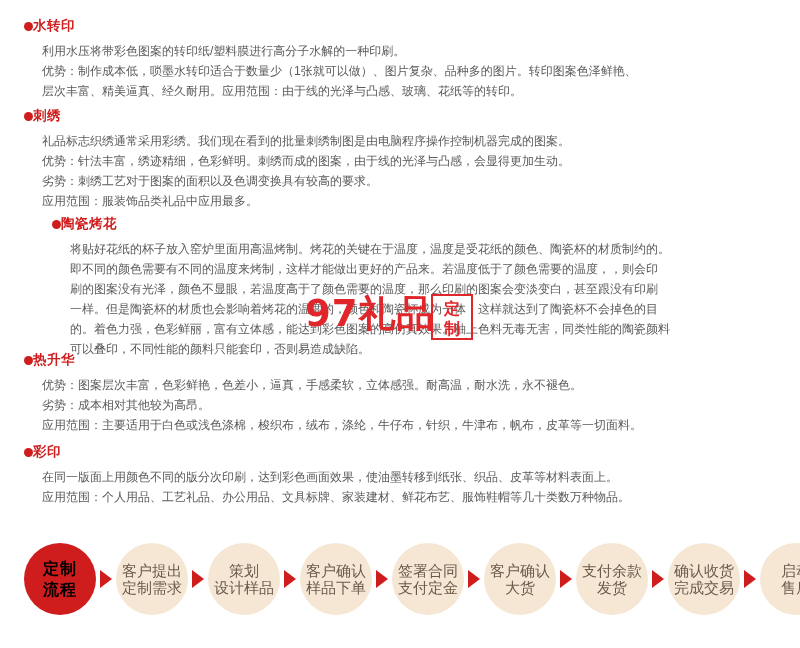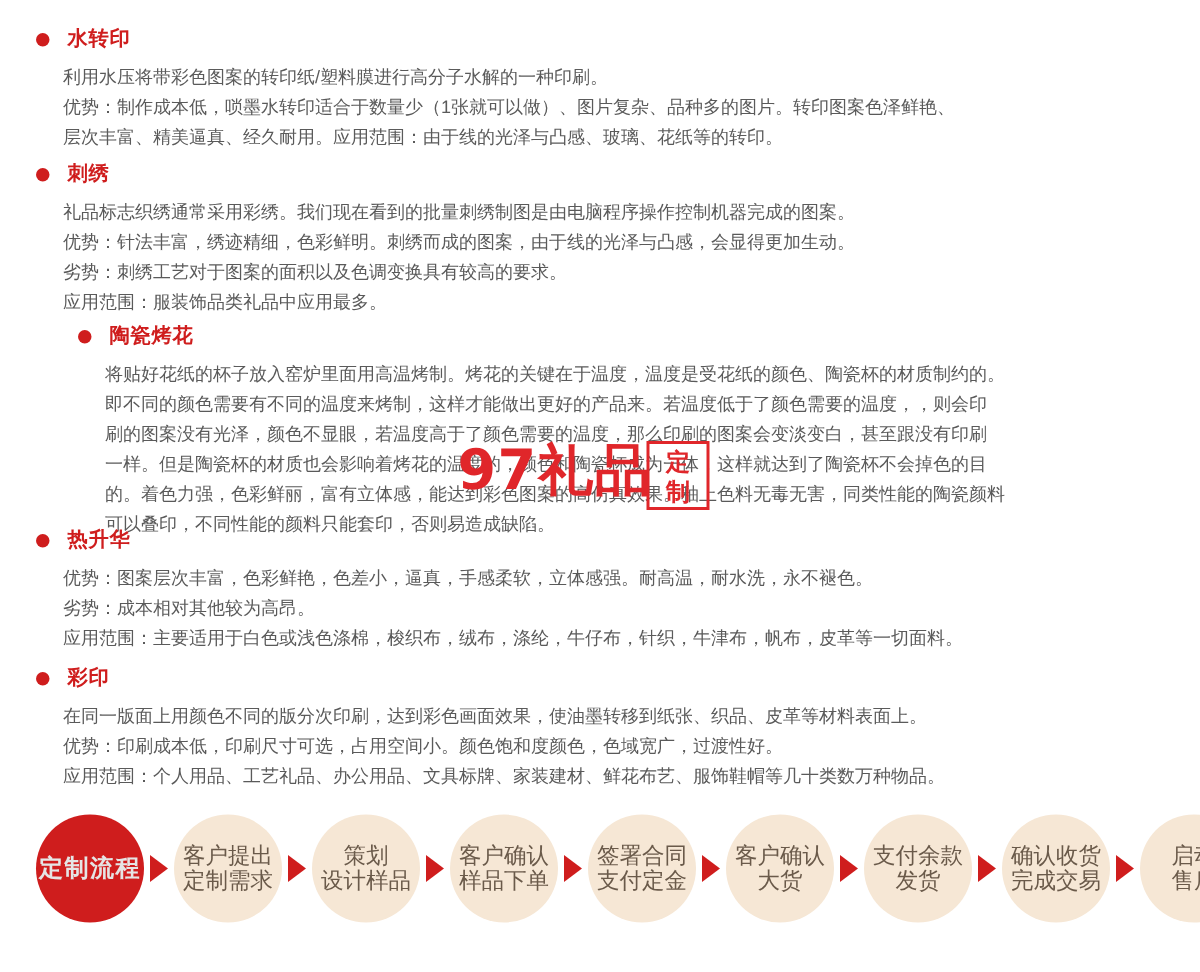--- a/index.html
+++ b/index.html
@@ -21,21 +21,21 @@
     height: 648px;
     padding: 0;
     box-sizing: border-box;
   }
   .section {
     padding: 0 32px 0 24px;
   }
   .sec-head {
     display: flex;
     align-items: center;
-    gap: 12px;
+    gap: 0;
     margin: 0 0 7px 0;
   }
   .bullet {
     width: 9px;
     height: 9px;
     border-radius: 50%;
     background: #cf1d1d;
     flex: 0 0 auto;
     display: block;
   }
@@ -109,25 +109,25 @@
     width: 752px;
     height: 86px;
     display: flex;
     align-items: center;
   }
   .flow-start {
     width: 72px;
     height: 72px;
     border-radius: 50%;
     background: #cf1d1d;
-    color: #e5e5e5;
+    color: #000000;
     font-size: 16px;
     font-weight: bold;
     display: flex;
-    flex-direction: row;
+    flex-direction: column;
     align-items: center;
     justify-content: center;
     line-height: 21px;
     flex: 0 0 auto;
     letter-spacing: 1px;
   }
   .arrow {
     width: 0;
     height: 0;
     border-top: 9px solid transparent;
@@ -210,21 +210,20 @@
     </div>
   </div>
 
   <div class="section s5">
     <div class="sec-head">
       <span class="bullet"></span>
       <span class="sec-title">彩印</span>
     </div>
     <div class="sec-body">
       <p>在同一版面上用颜色不同的版分次印刷，达到彩色画面效果，使油墨转移到纸张、织品、皮革等材料表面上。</p>
-      <p>优势：印刷成本低，印刷尺寸可选，占用空间小。颜色饱和度颜色，色域宽广，过渡性好。</p>
       <p>应用范围：个人用品、工艺礼品、办公用品、文具标牌、家装建材、鲜花布艺、服饰鞋帽等几十类数万种物品。</p>
     </div>
   </div>
 
   <div class="watermark">
     <div class="wm-text">97礼品</div>
     <div class="wm-box">
       <div>定</div>
       <div>制</div>
     </div>

